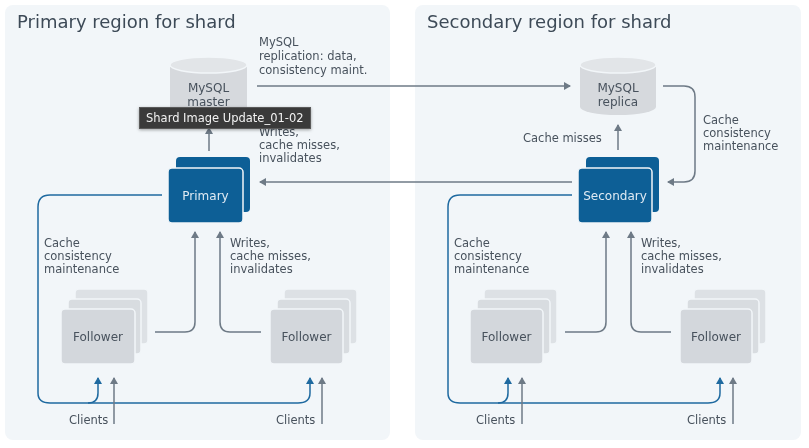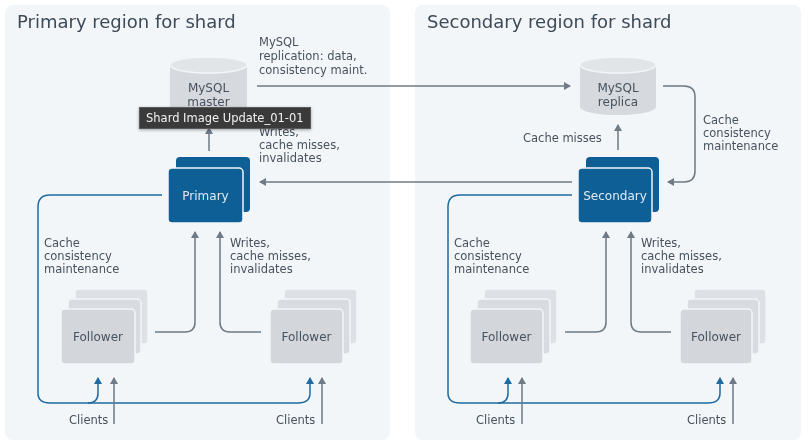--- a/index.html
+++ b/index.html
@@ -139,13 +139,13 @@
     <rect x="680" y="309" width="72" height="55" rx="4" fill="#d3d7dc" stroke="#f2f6f9" stroke-width="1.5"></rect>
     <text class="box-lbl" x="716" y="341" text-anchor="middle" fill="#48525d">Follower</text>
   </g>
 
   <line x1="522" y1="424" x2="522" y2="378" stroke="#6e7a86" stroke-width="1.5" marker-end="url(#ag)"></line>
   <line x1="733" y1="424" x2="733" y2="378" stroke="#6e7a86" stroke-width="1.5" marker-end="url(#ag)"></line>
   <text class="lbl" x="476" y="424">Clients</text>
   <text class="lbl" x="687" y="424">Clients</text>
 </svg>
 
-<div class="tooltip">Shard Image Update_01-01</div>
+<div class="tooltip">Shard Image Update_01-02</div>
 
 </body></html>

